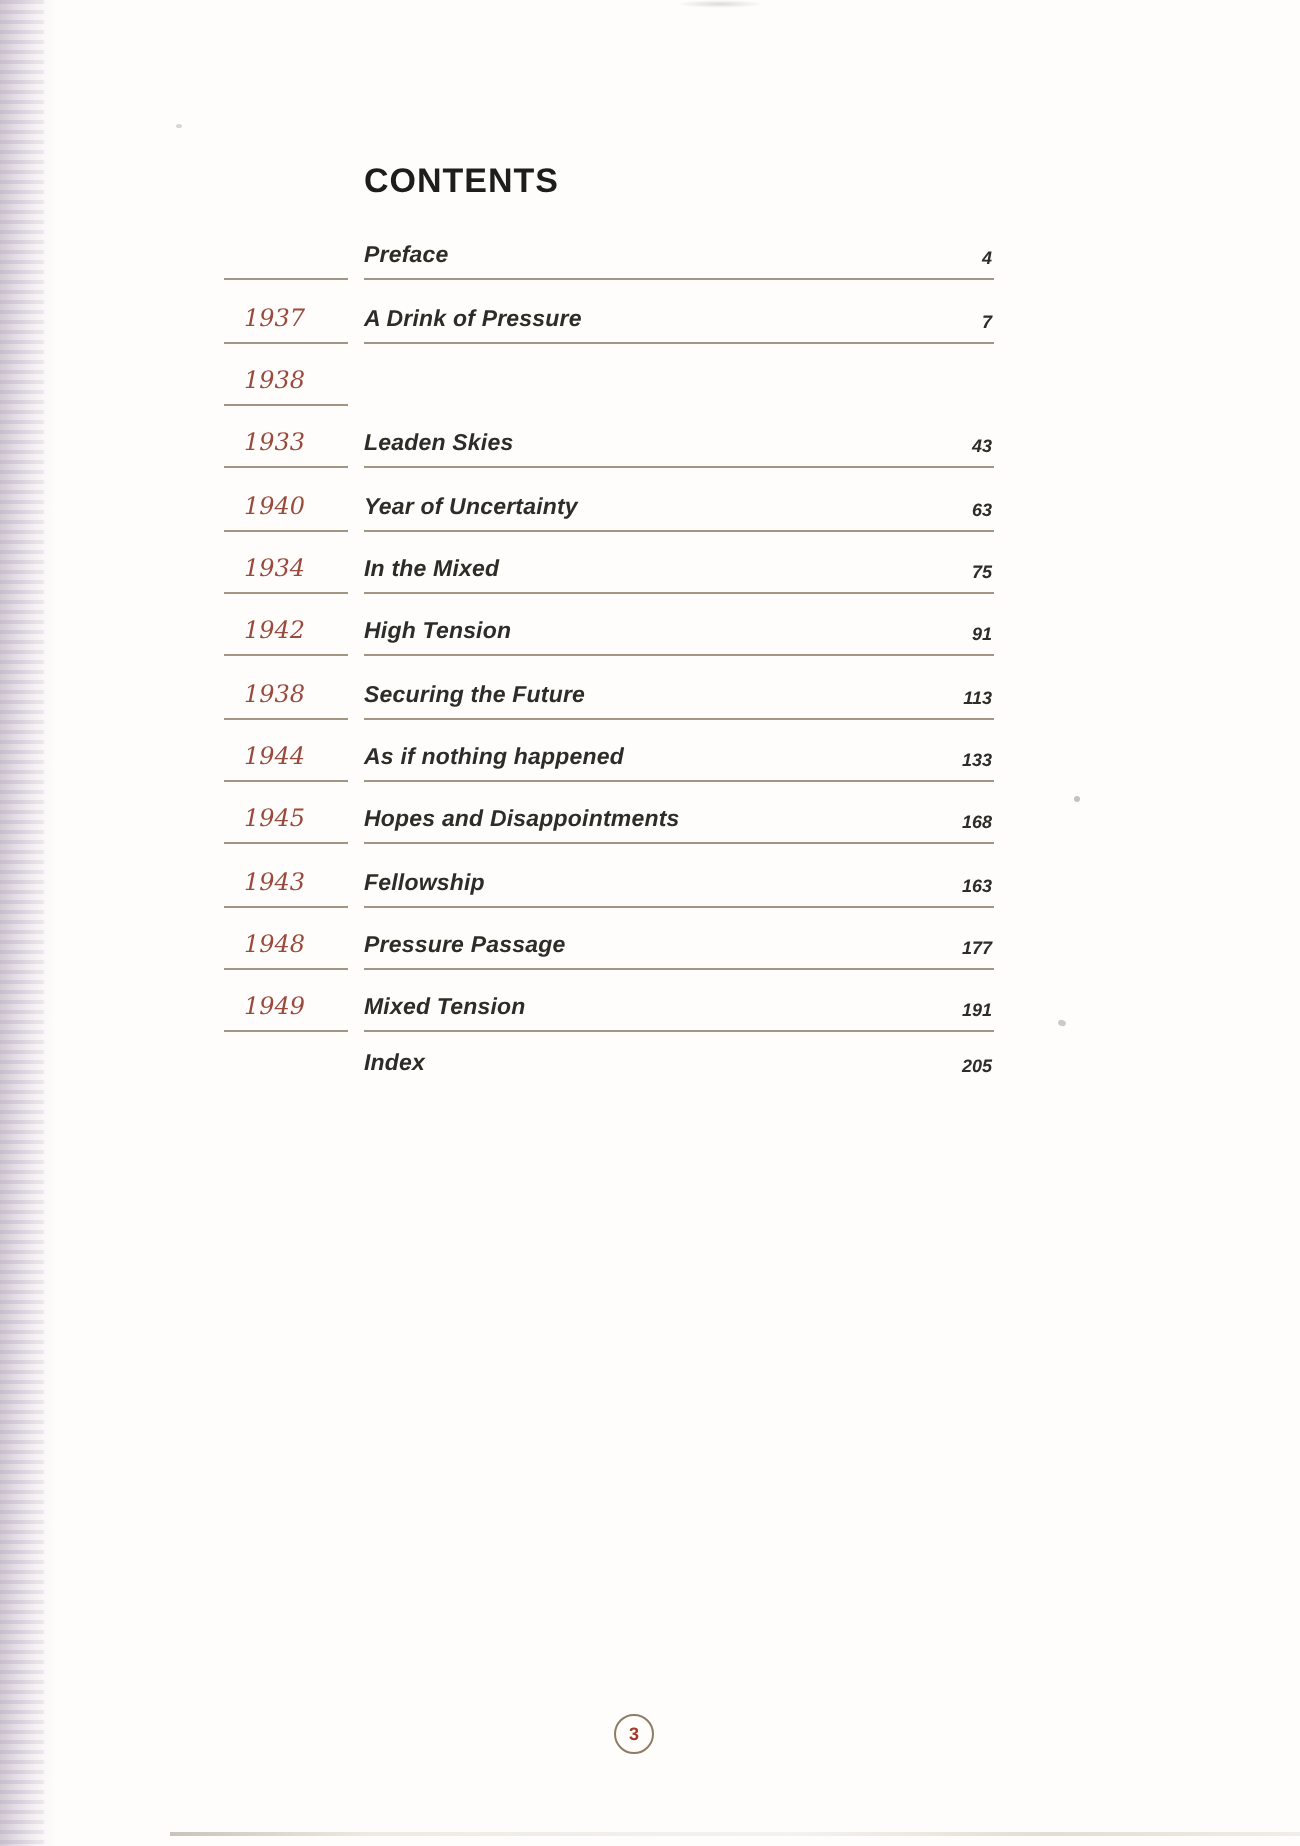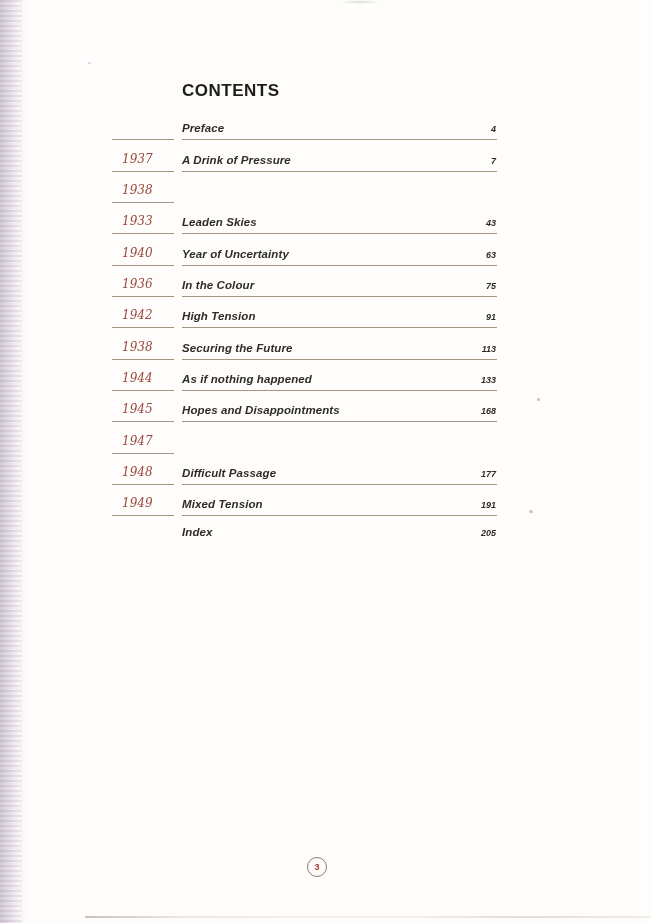--- a/index.html
+++ b/index.html
@@ -150,25 +150,25 @@
     </div>
     <div class="col-gap"></div>
     <div class="title-cell">
       <span class="title">Year of Uncertainty</span>
       <span class="pagenum">63</span>
     </div>
   </div>
 
   <div class="toc-row">
     <div class="year-cell">
-      <span class="year">1936</span>
-    </div>
-    <div class="col-gap"></div>
-    <div class="title-cell">
-      <span class="title">In the Colour</span>
+      <span class="year">1934</span>
+    </div>
+    <div class="col-gap"></div>
+    <div class="title-cell">
+      <span class="title">In the Mixed</span>
       <span class="pagenum">75</span>
     </div>
   </div>
 
   <div class="toc-row">
     <div class="year-cell">
       <span class="year">1942</span>
     </div>
     <div class="col-gap"></div>
     <div class="title-cell">
@@ -206,32 +206,36 @@
     <div class="col-gap"></div>
     <div class="title-cell">
       <span class="title">Hopes and Disappointments</span>
       <span class="pagenum">168</span>
     </div>
   </div>
 
 
   <div class="toc-row">
     <div class="year-cell">
-      <span class="year">1947</span>
-    </div>
-    <div class="col-gap"></div>
+      <span class="year">1943</span>
+    </div>
+    <div class="col-gap"></div>
+    <div class="title-cell">
+      <span class="title">Fellowship</span>
+      <span class="pagenum">163</span>
+    </div>
   </div>
 
   <div class="toc-row">
     <div class="year-cell">
       <span class="year">1948</span>
     </div>
     <div class="col-gap"></div>
     <div class="title-cell">
-      <span class="title">Difficult Passage</span>
+      <span class="title">Pressure Passage</span>
       <span class="pagenum">177</span>
     </div>
   </div>
 
   <div class="toc-row">
     <div class="year-cell">
       <span class="year">1949</span>
     </div>
     <div class="col-gap"></div>
     <div class="title-cell">

